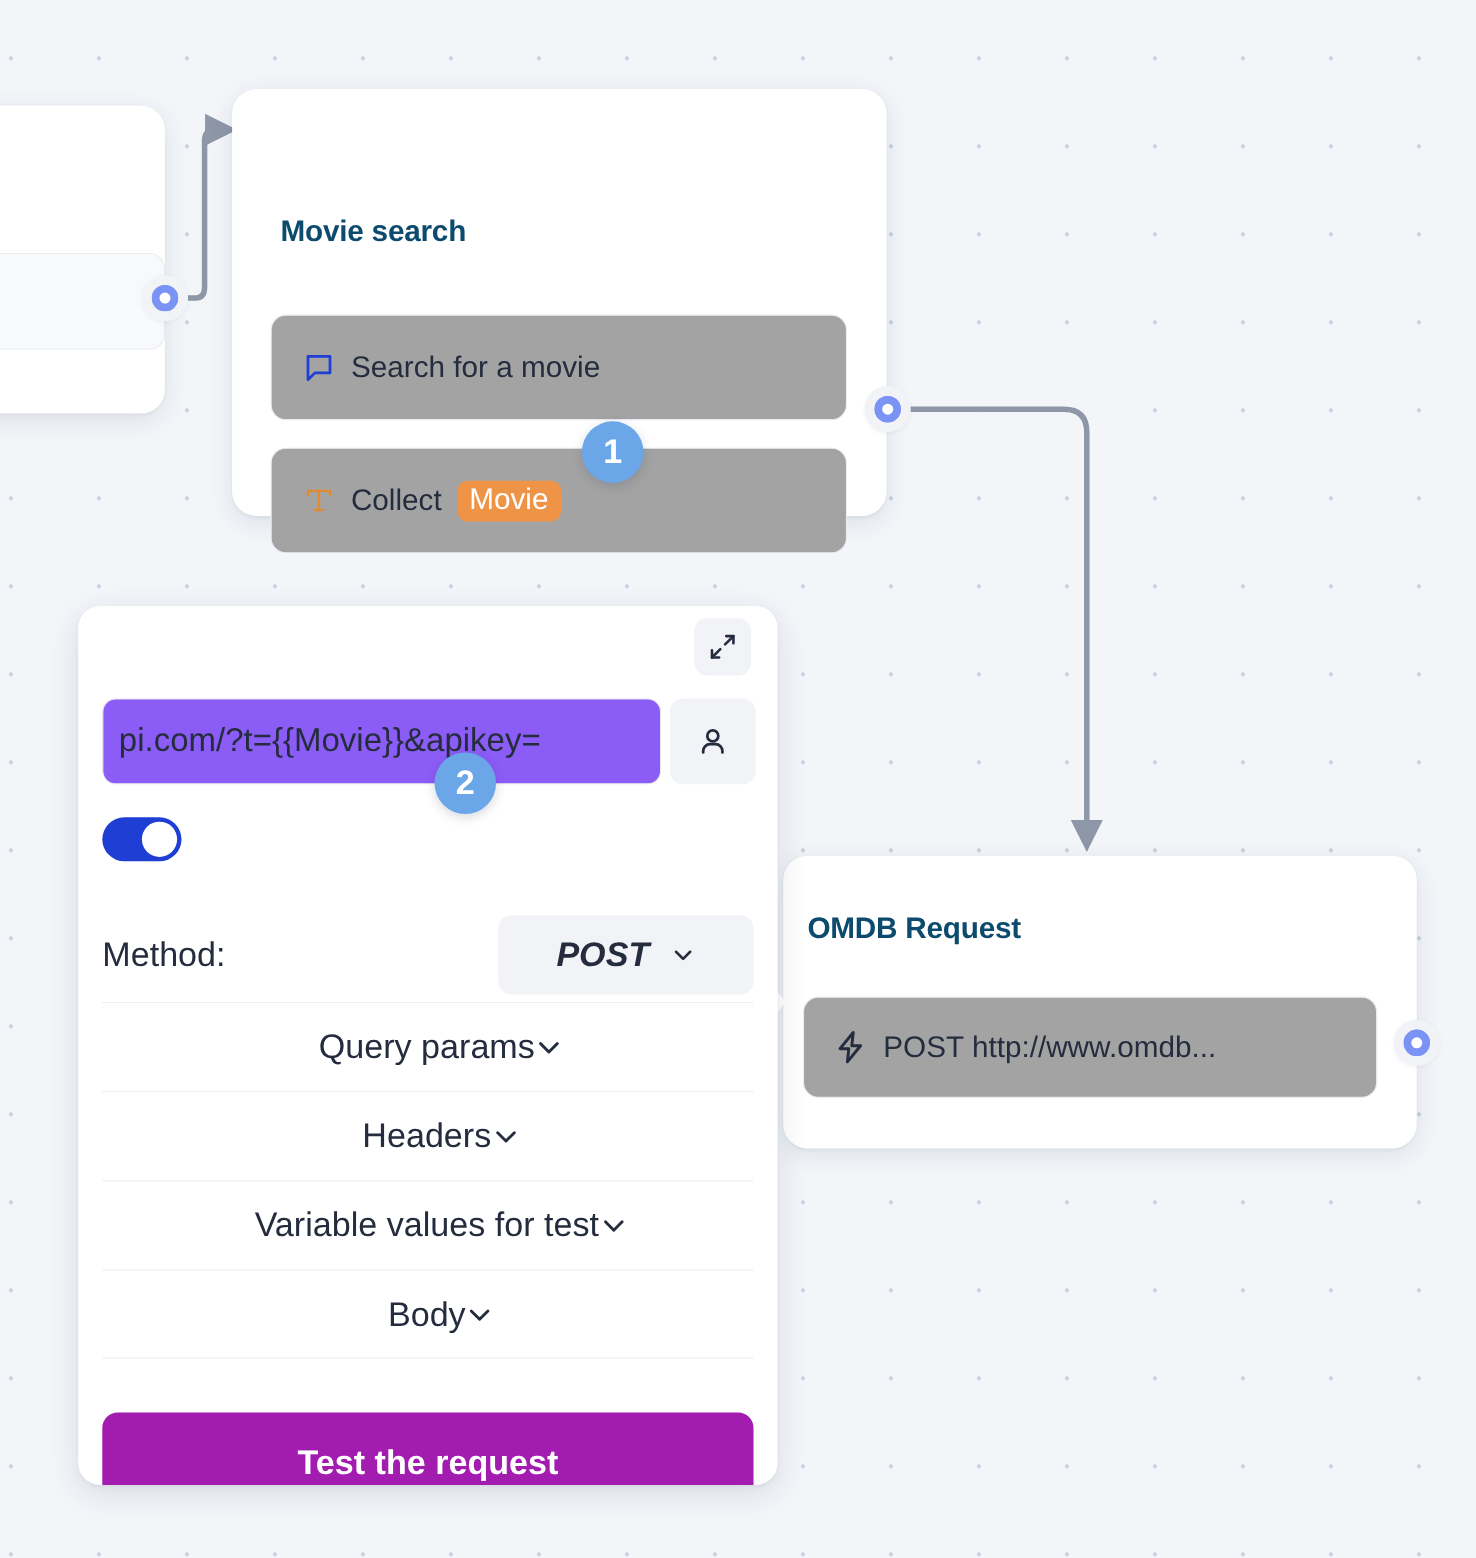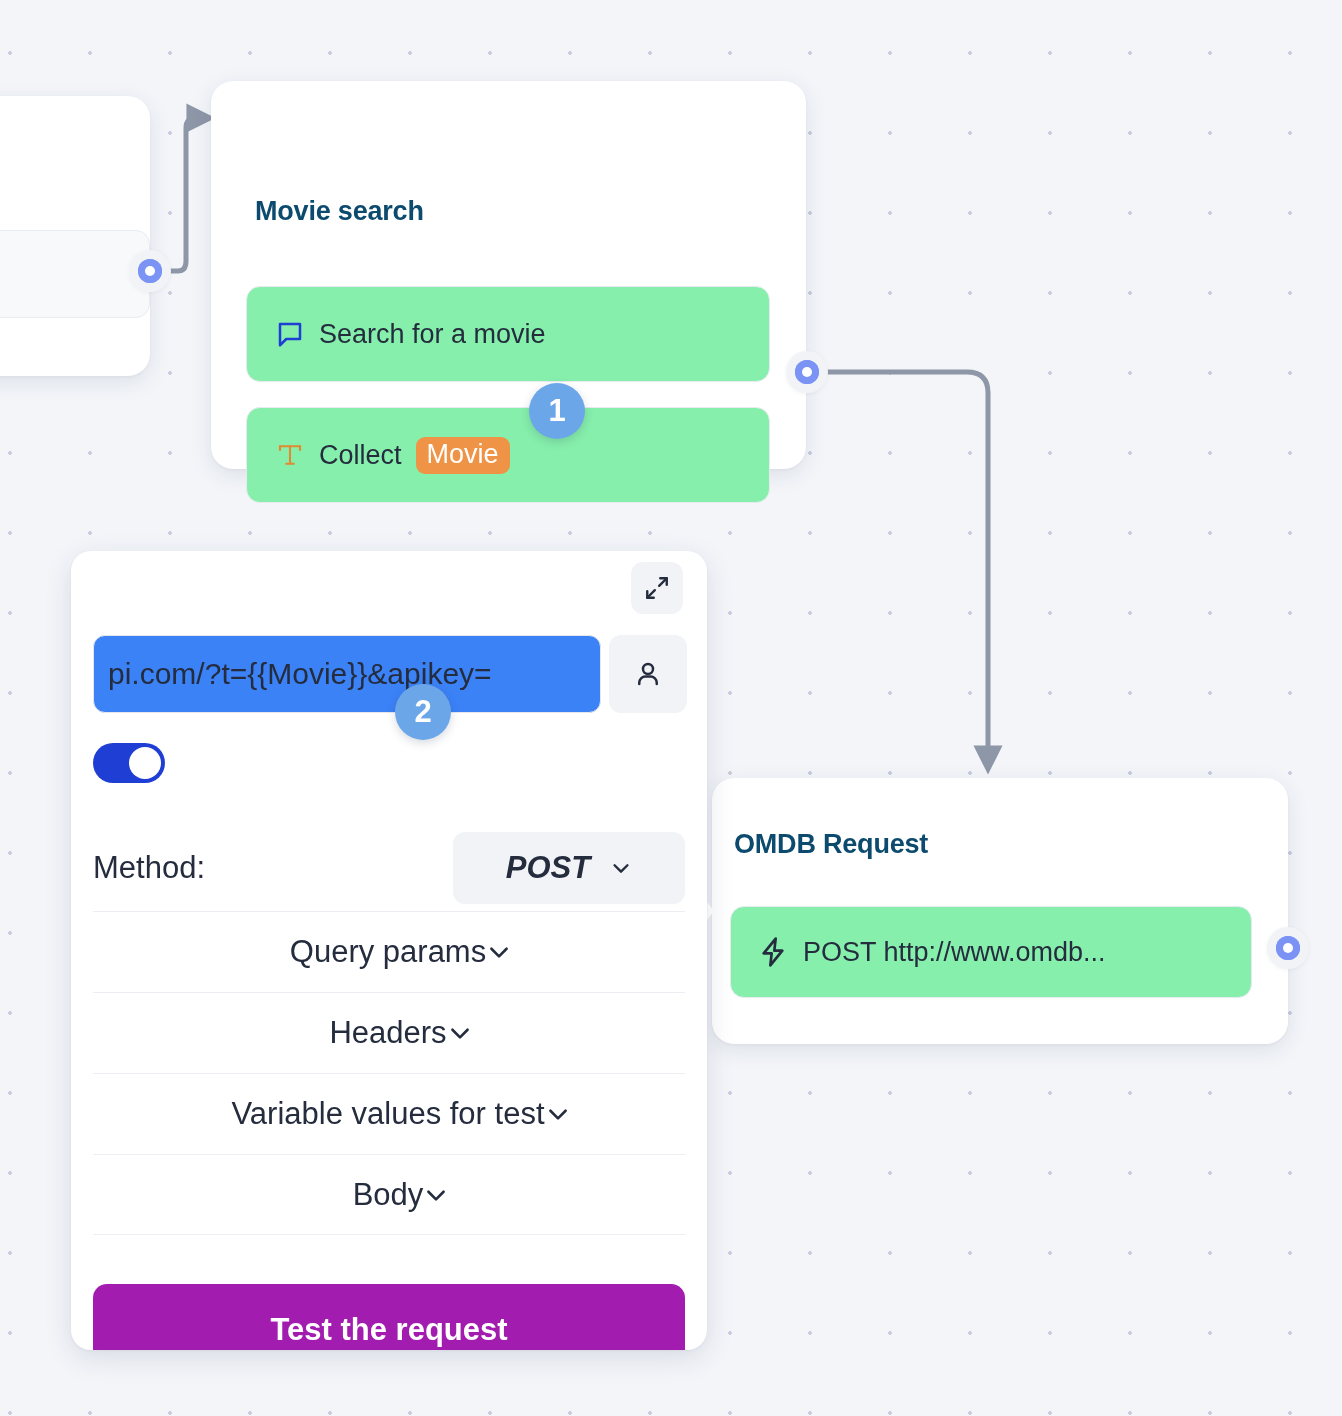--- a/index.html
+++ b/index.html
@@ -43,21 +43,21 @@
   .node-title {
     font-size: 27px;
     font-weight: bold;
     color: #0c4a6e;
     letter-spacing: -0.2px;
   }
   .node-row {
     display: flex;
     align-items: center;
     gap: 14px;
-    background: #86efac;
+    background: #a3a3a3;
     border: 1px solid #e8ebf1;
     border-radius: 14px;
     box-sizing: border-box;
     font-size: 27px;
     color: #242c3d;
   }
 
   
   #node-partial {
     left: -150px;
@@ -242,21 +242,21 @@
     display: flex;
     gap: 8px;
     align-items: stretch;
   }
   #url-input {
     width: 508px;
     height: 78px;
     box-sizing: border-box;
     border: 1px solid #e4e7ee;
     border-radius: 12px;
-    background: #3b82f6;
+    background: #8b5cf6;
     font-family: "Liberation Sans", sans-serif;
     font-size: 30px;
     color: #242c3d;
     padding: 0 14px;
     outline: none;
   }
   #person-btn {
     width: 78px;
     height: 78px;
     background: #f2f3f7;

